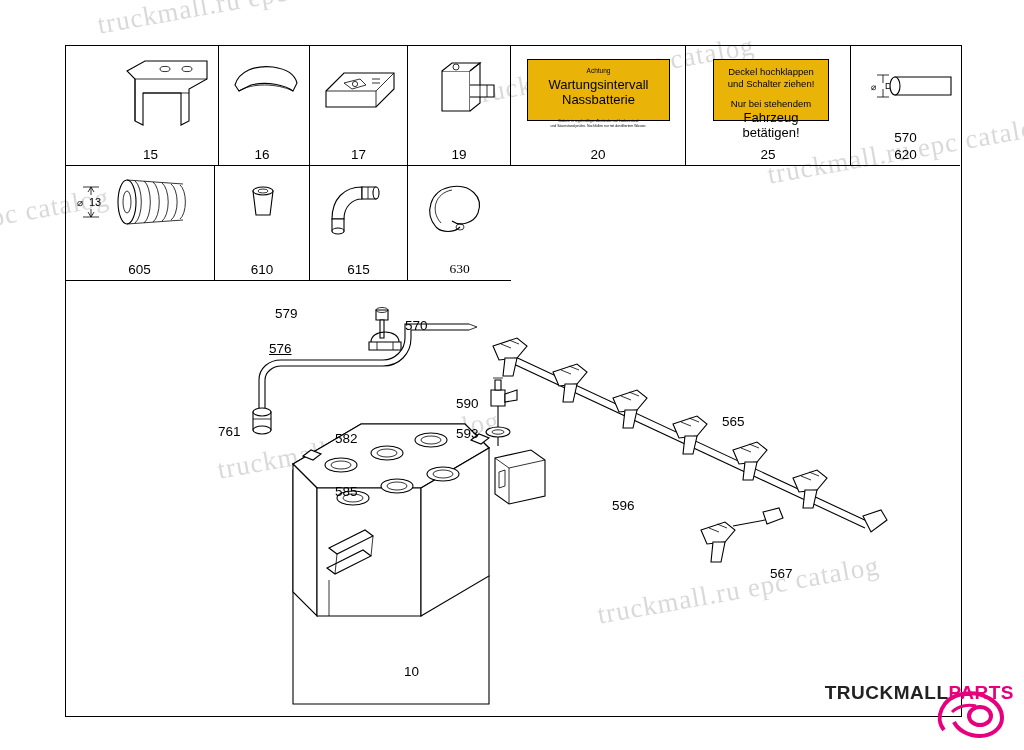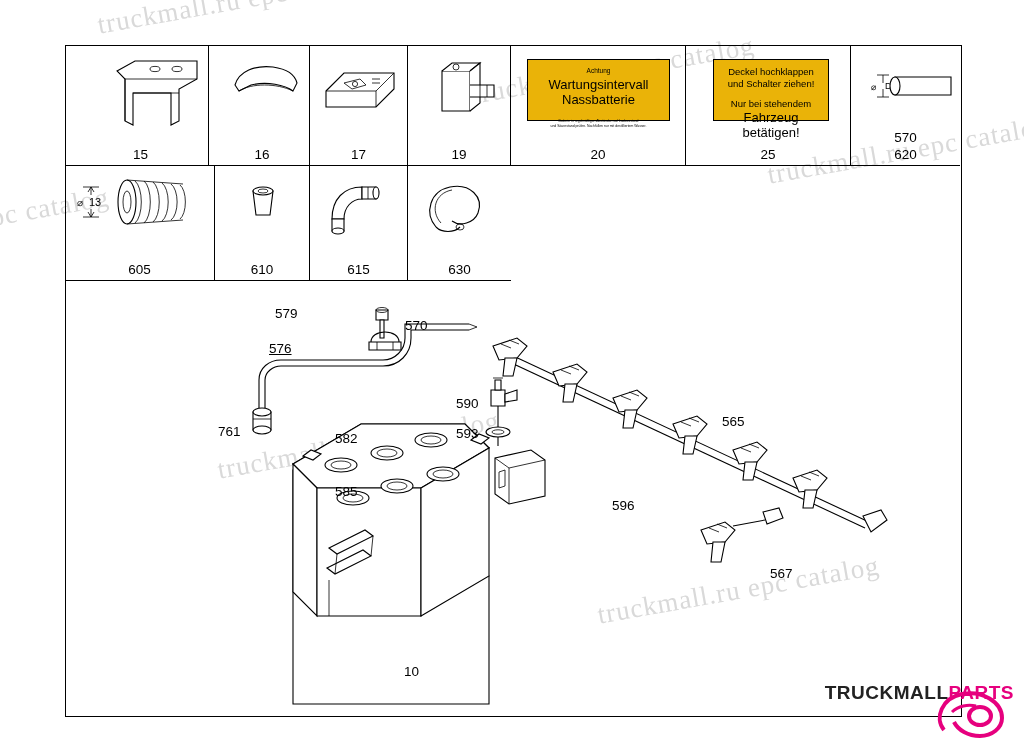--- a/index.html
+++ b/index.html
@@ -61,21 +61,21 @@
   <div class="wm" style="left:470px;top:80px;transform:rotate(-10deg);font-size:27px;">truckmall.ru epc catalog</div>
   <div class="wm" style="left:765px;top:160px;transform:rotate(-10deg);font-size:27px;">truckmall.ru epc catalog</div>
   <div class="wm" style="left:-25px;top:205px;transform:rotate(-10deg);font-size:27px;">epc catalog</div>
   <div class="wm" style="left:215px;top:455px;transform:rotate(-10deg);font-size:27px;">truckmall.ru epc catalog</div>
   <div class="wm" style="left:595px;top:600px;transform:rotate(-10deg);font-size:27px;">truckmall.ru epc catalog</div>
 
   <div class="frame"></div>
 
   <div class="legend-row" style="left:65px;top:45px;width:895px;height:120px;">
 
-    <div class="cell" style="left:8px;width:136px;">
+    <div class="cell" style="left:18px;width:136px;">
       <div class="art">
         <svg width="150" height="92" viewBox="0 0 150 92">
           <path class="stf" d="M44 22 L62 12 L124 12 L124 30 L106 40 L106 72 L98 76 L98 44 L60 44 L60 76 L52 72 L52 30 Z"></path>
           <path class="thin" d="M44 22 L52 30 L124 30 M52 30 L52 72 M60 44 L106 44"></path>
           <ellipse class="thin" cx="82" cy="20" rx="5" ry="2.6"></ellipse>
           <ellipse class="thin" cx="104" cy="20" rx="5" ry="2.6"></ellipse>
         </svg>
       </div>
       <div class="num">15</div>
     </div>
@@ -199,21 +199,21 @@
           <path class="stf" d="M52 18 L66 18 L66 30 L52 30 Z"></path>
           <path class="thin" d="M58 18 L58 30"></path>
           <path class="stf" d="M22 50 L34 50 L34 62 L22 62 Z"></path>
           <ellipse class="stf" cx="28" cy="62" rx="6" ry="3"></ellipse>
           <ellipse class="stf" cx="66" cy="24" rx="3" ry="6"></ellipse>
         </svg>
       </div>
       <div class="num">615</div>
     </div>
 
-    <div class="cell" style="left:343px;width:103px;">
+    <div class="cell" style="left:343px;width:103px;font-family:Liberation Serif, serif;">
       <div class="art">
         <svg width="103" height="88" viewBox="0 0 103 88">
           <path class="st" d="M28 58 C16 44 22 22 42 18 C62 14 76 28 70 44 C66 54 52 58 44 52"></path>
           <path class="st" d="M28 58 C34 64 46 64 52 58"></path>
           <path class="thin" d="M33 54 C22 42 27 24 44 21"></path>
           <ellipse class="thin" cx="52" cy="58" rx="4" ry="3"></ellipse>
         </svg>
       </div>
       <div class="num">630</div>
     </div>

